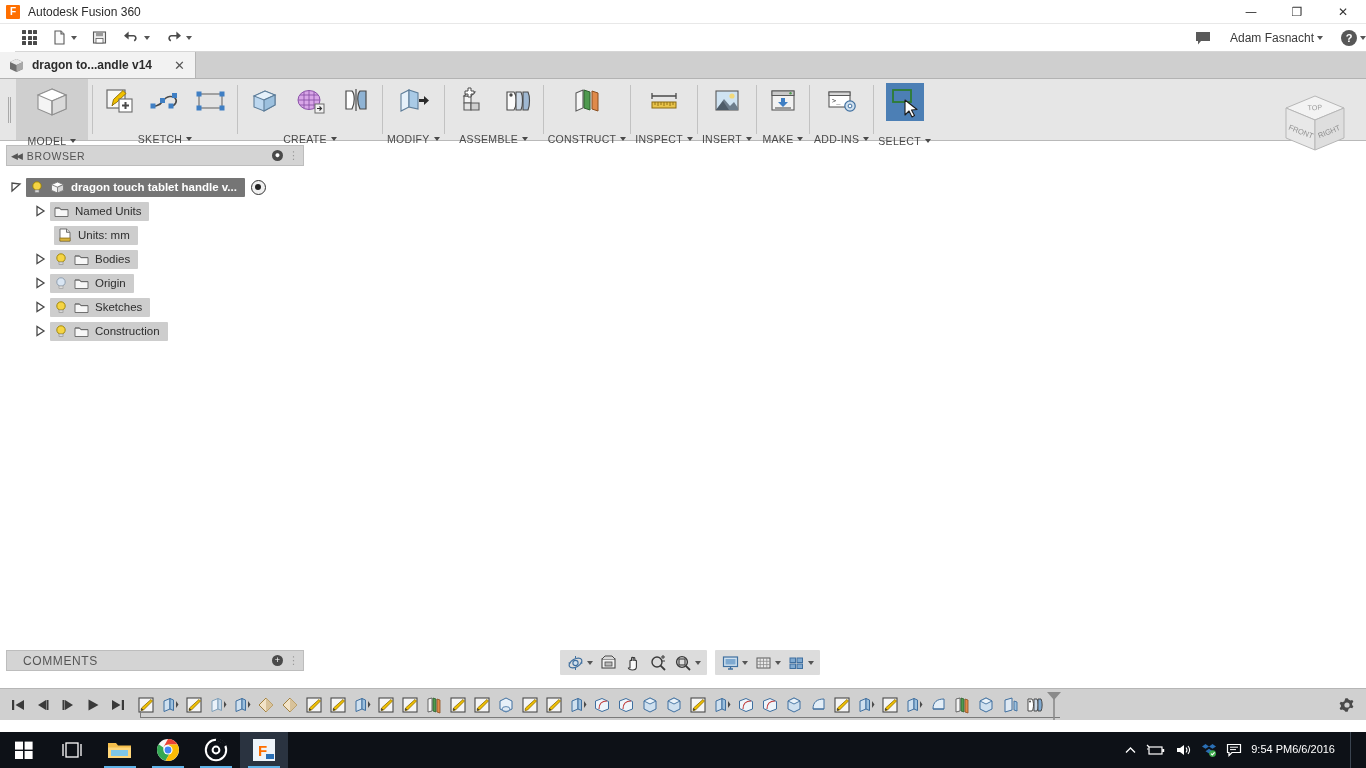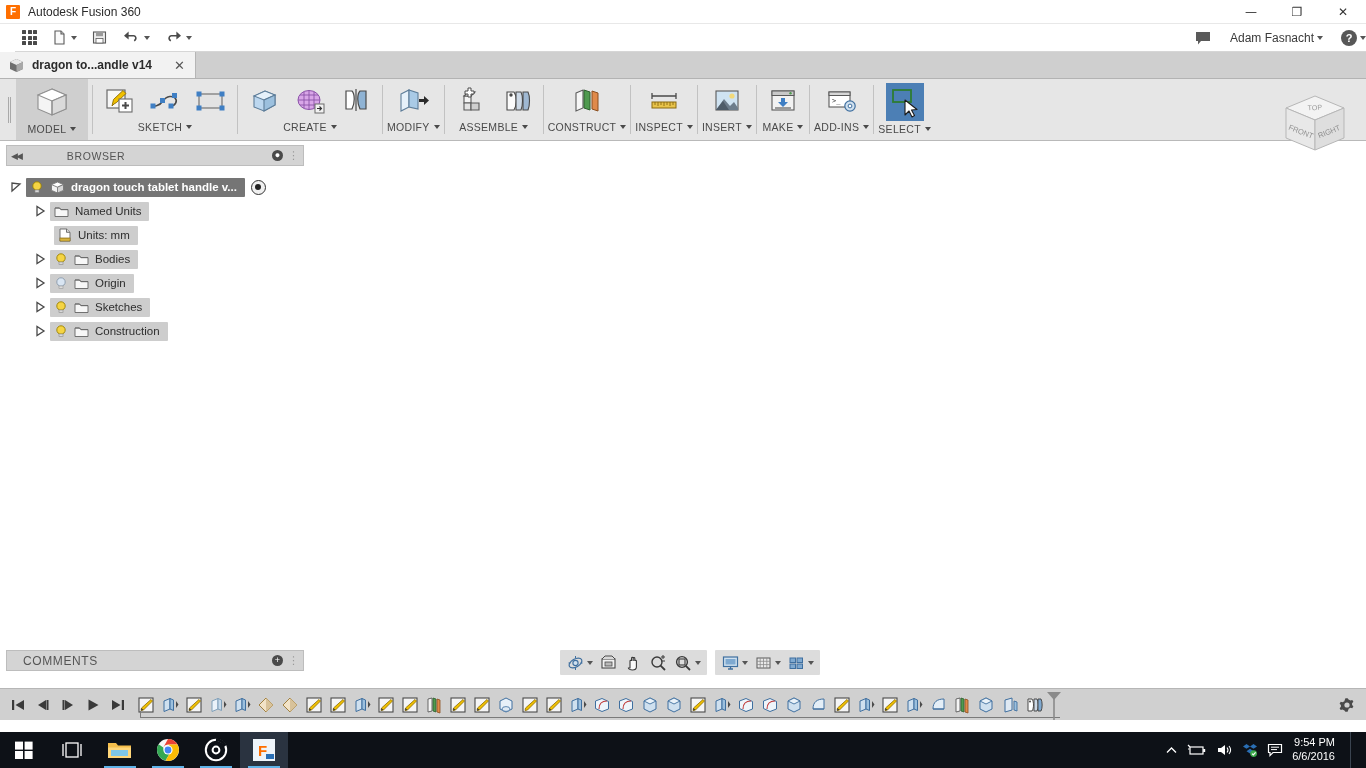--- a/index.html
+++ b/index.html
@@ -90,38 +90,38 @@
   }
   .panel.env { background: #cfcfcf; padding: 4px 10px 0 10px; }
   .panel-items { display: flex; align-items: flex-start; gap: 2px; }
   .tool {
     width: 44px; height: 36px; display: flex; align-items: center; justify-content: center;
     position: relative;
   }
   .tool.active { background: #4c7fb5; }
   .panel-label {
     font-size: 10.5px; color: #4a4a4a; letter-spacing: 0.3px;
-    display: flex; align-items: center; gap: 4px; margin-top: 2px;
+    display: flex; align-items: center; gap: 4px; margin-top: 14px;
     white-space: nowrap;
   }
   .panel-label .caret { border-top-color: #4a4a4a; }
   .vsep { width: 1px; background: #c2c2c2; margin: 6px 4px 6px 4px; align-self: stretch; }
 
   
   .viewcube { position: absolute; top: 88px; right: 8px; width: 86px; height: 76px; }
 
   
   .browser {
     position: absolute; top: 145px; left: 6px; width: 298px;
   }
   .browser-header {
     height: 21px; background: #d4d4d4; border: 1px solid #bdbdbd;
     display: flex; align-items: center; padding: 0 4px; gap: 6px;
   }
-  .browser-header .title { font-size: 10.5px; color: #555; letter-spacing: 0.6px; margin-left: 40px; }
+  .browser-header .title { font-size: 10.5px; color: #555; letter-spacing: 0.6px; }
   .collapse-arrows { font-size: 9px; color: #555; letter-spacing: -2px; }
   .hdr-right { margin-left: auto; display:flex; align-items:center; gap:5px; }
   .dot-btn { width: 11px; height: 11px; border-radius: 50%; background: #4a4a4a;
              color:#fff; font-size:9px; display:flex; align-items:center; justify-content:center; line-height:1;}
   .hdr-grip { color:#999; font-size: 11px; }
 
   .tree { padding-top: 9px; }
   .node { display: flex; align-items: center; height: 24px; padding-left: 0px; }
   .twisty {
     width: 20px; text-align: center; font-size: 9px; color: #5a5a5a;
@@ -198,21 +198,21 @@
   .tb-item {
     width: 48px; height: 36px; display: flex; align-items: center; justify-content: center;
     position: relative;
   }
   .tb-item.open::after {
     content: ""; position: absolute; bottom: 0; left: 8px; right: 8px; height: 2px;
     background: #5fb3e8;
   }
   .tb-item.focused { background: #2a3340; }
   .tb-tray { margin-left: auto; display: flex; align-items: center; gap: 9px; padding-right: 10px; }
-  .tb-clock { display: flex; flex-direction: column; align-items: flex-end; line-height: 1.25; }
+  .tb-clock { display: flex; flex-direction: row; align-items: flex-end; line-height: 1.25; }
   .tb-clock span { font-size: 11px; color: #ffffff; }
   .tray-ico { color: #ffffff; display:flex; align-items:center; }
   .tb-peek { width: 6px; height: 36px; border-left: 1px solid #3a4450; margin-left: 6px; }
 </style>
 </head>
 <body>
 
 <div id="app">
 
   <div class="viewport">

